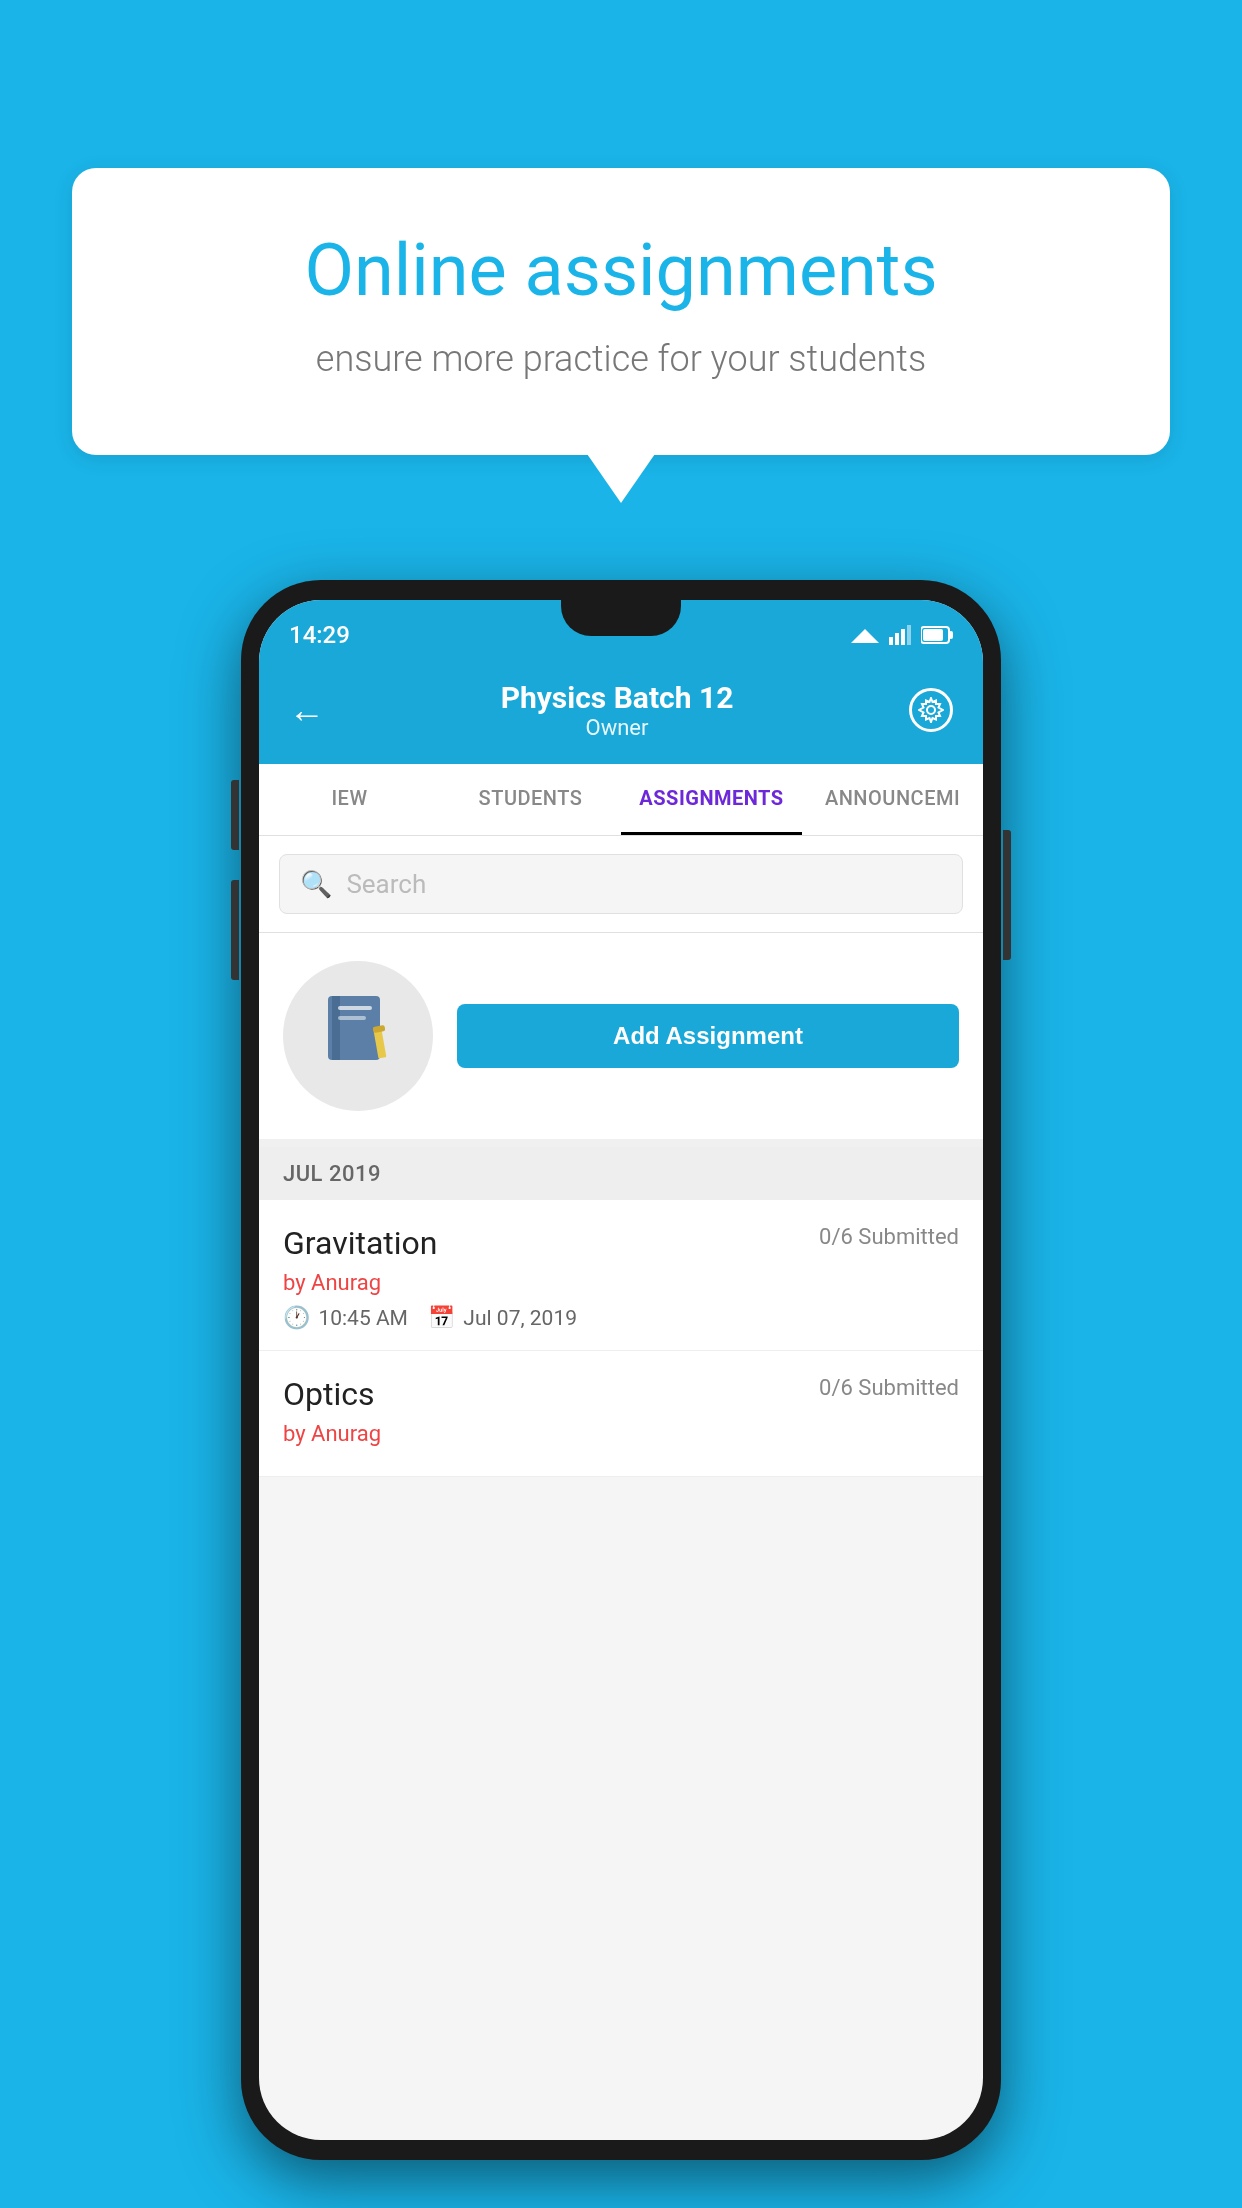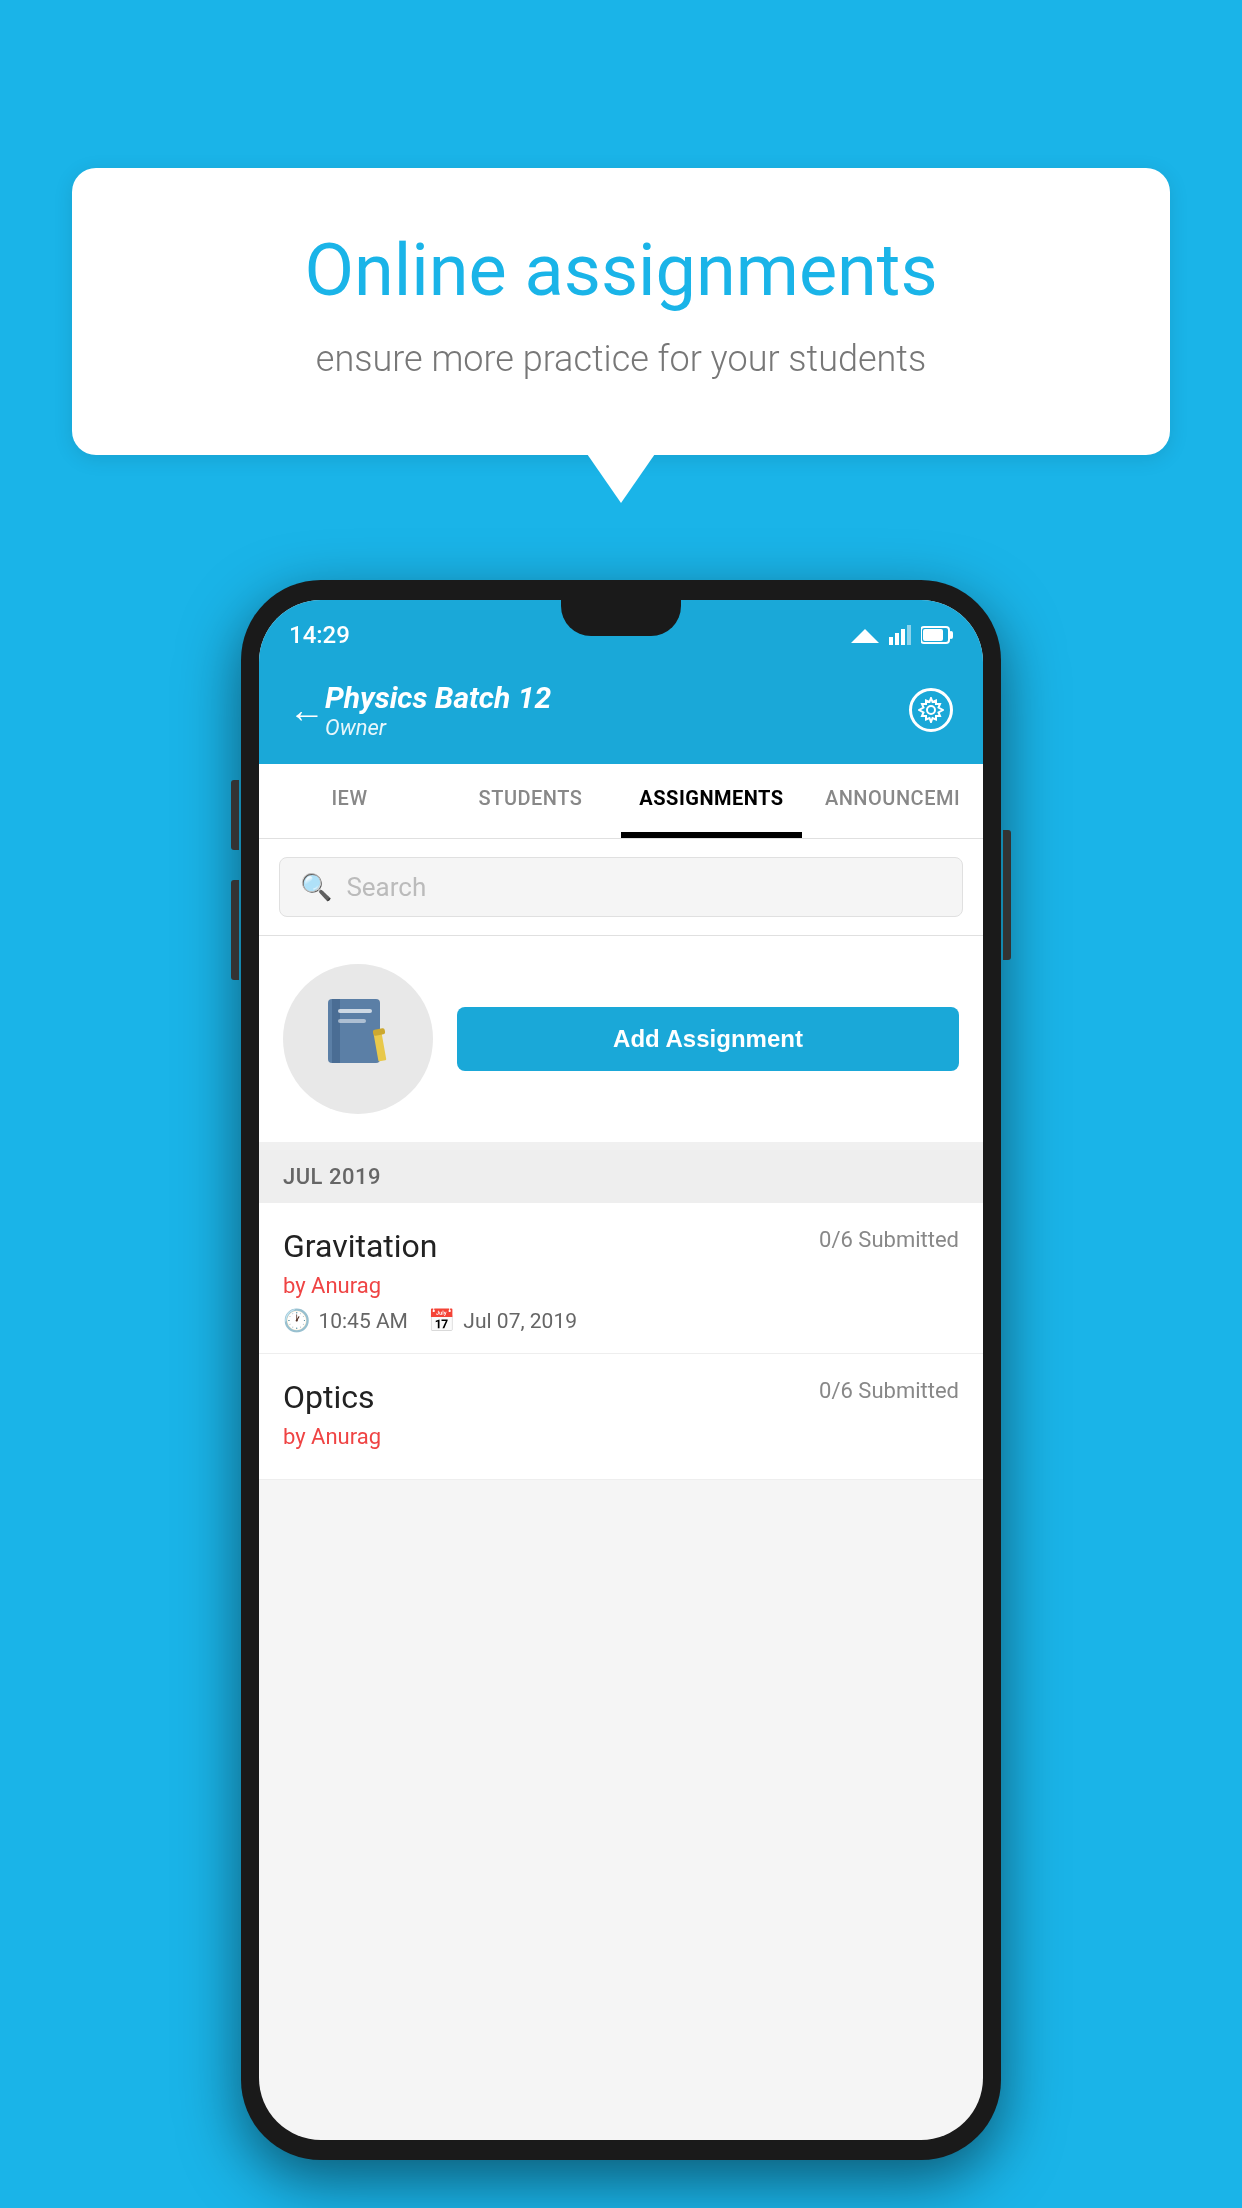--- a/index.html
+++ b/index.html
@@ -137,23 +137,22 @@
       justify-content: space-between;
     }
 
     .back-arrow {
       color: white;
       font-size: 36px;
       cursor: pointer;
     }
 
     .header-center {
-      text-align: left;
+      text-align: center;
       flex: 1;
-      font-style: italic;
     }
 
     .header-title {
       color: white;
       font-size: 30px;
       font-weight: 700;
     }
 
     .header-subtitle {
       color: rgba(255,255,255,0.9);
@@ -188,22 +187,22 @@
       font-size: 20px;
       color: #888;
       font-weight: 500;
       letter-spacing: 0.5px;
       cursor: pointer;
       border-bottom: 3px solid transparent;
       text-transform: uppercase;
     }
 
     .tab-item.active {
-      color: #000000;
-      border-bottom: 6px solid #000000;
+      color: #6d28d9;
+      border-bottom: 3px solid #000000;
       font-weight: 700;
     }
 
     
     .search-container {
       background: white;
       padding: 18px 20px;
       border-bottom: 1px solid #e0e0e0;
     }
 

